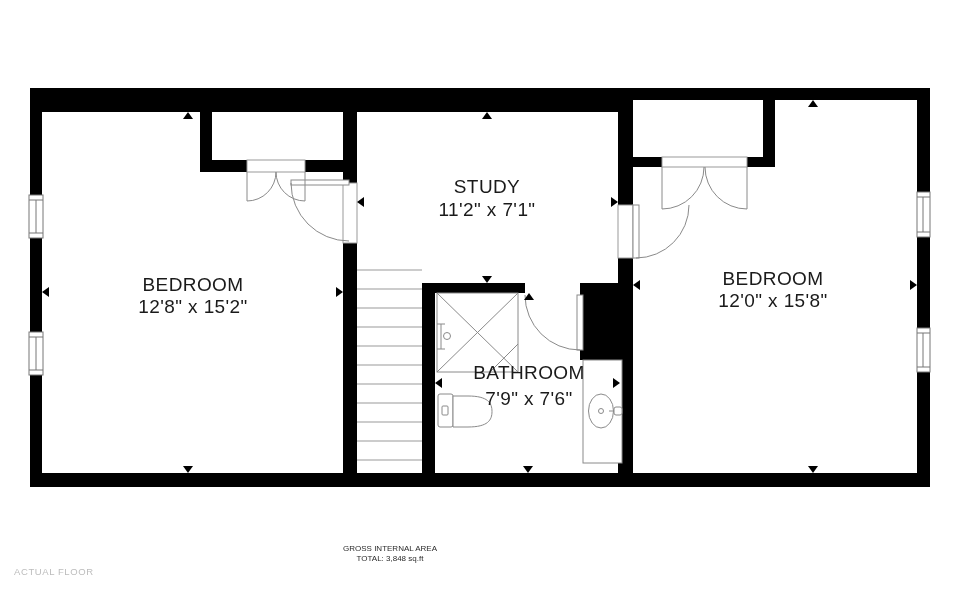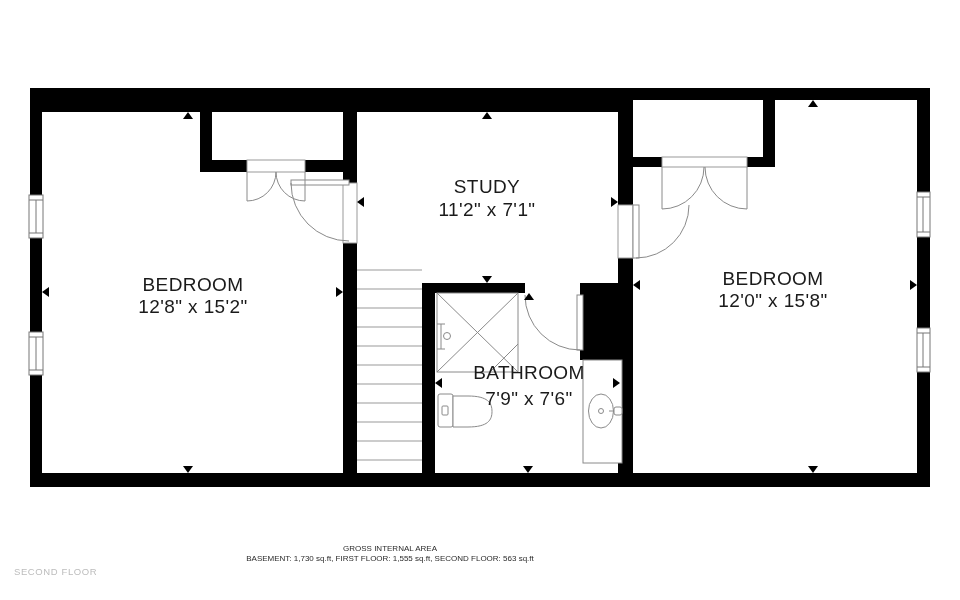--- a/index.html
+++ b/index.html
@@ -185,18 +185,18 @@
       <g>
         <text class="room-name" x="773" y="285">BEDROOM</text>
         <text class="room-dims" x="773" y="307">12'0" x 15'8"</text>
       </g>
     </g>
   </svg>
 
   
   <div class="footer">
     <div>GROSS INTERNAL AREA</div>
-    <div>BASEMENT: 1,730 sq.ft, FIRST FLOOR: 1,555 sq.ft, SECOND FLOOR: 563 sq.ft</div>
+    <div>TOTAL: 3,848 sq.ft</div>
   </div>
 
-  <div class="floor-label">SECOND FLOOR</div>
+  <div class="floor-label">ACTUAL FLOOR</div>
 
 </div>
 
 </body></html>

